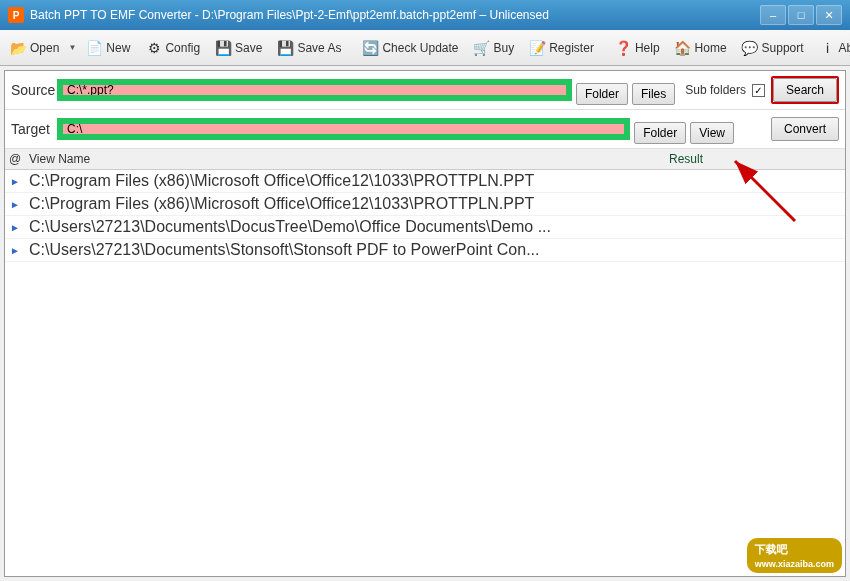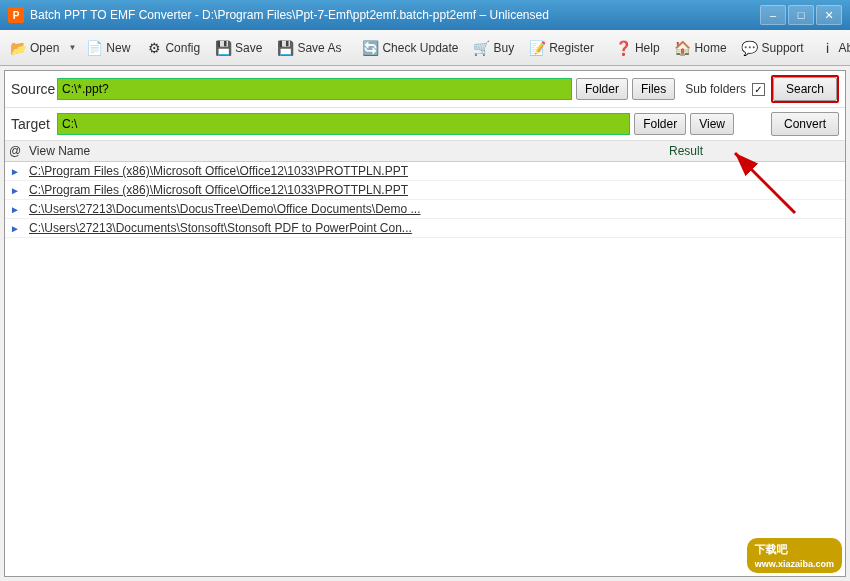--- a/index.html
+++ b/index.html
@@ -129,34 +129,35 @@
     }
     .path-label {
       font-size: 14px;
       color: #333;
       width: 42px;
       flex-shrink: 0;
     }
     .path-input {
       flex: 1;
       height: 22px;
-      border: 1px solid #22c55e;
+      border: 6px solid #22c55e;
       padding: 2px 4px;
       font-size: 12px;
-      background: #84cc16;
+      background: #fca5a5;
     }
     .path-btn {
       height: 22px;
       padding: 0 8px;
       border: 1px solid #999;
       background: linear-gradient(to bottom, #f5f5f5, #e0e0e0);
       cursor: pointer;
       font-size: 12px;
       border-radius: 2px;
       white-space: nowrap;
+      margin-top: 8px;
     }
     .subfolder-label {
       font-size: 12px;
       color: #333;
     }
     .action-btn {
       height: 24px;
       padding: 0 12px;
       border: 1px solid #999;
       background: linear-gradient(to bottom, #f5f5f5, #e0e0e0);
@@ -212,27 +213,26 @@
     }
     .file-row-arrow {
       width: 20px;
       text-align: center;
       color: #3366cc;
       font-size: 10px;
       flex-shrink: 0;
     }
     .file-row-name {
       flex: 1;
-      font-size: 12px;
+      font-size: 16px;
       color: #333;
       padding: 0 4px;
       overflow: hidden;
       text-overflow: ellipsis;
       white-space: nowrap;
-      text-decoration: underline;
     }
     .file-row-result {
       width: 180px;
       font-size: 12px;
       color: #333;
       padding: 0 4px;
       flex-shrink: 0;
     }
 
     
@@ -273,21 +273,21 @@
     }
   </style>
 </head>
 <body>
 
 <div class="title-bar">
   <div class="title-bar-left">
     <div class="title-icon">
       <span>P</span>
     </div>
-    <span>Batch PPT TO EMF Converter - D:\Program Files\Ppt-7-Emf\ppt2emf.batch-ppt2emf – Unlicensed</span>
+    <span>Batch PPT TO EMF Converter - D:\Program Files\Ppt-2-Emf\ppt2emf.batch-ppt2emf – Unlicensed</span>
   </div>
   <div class="title-bar-controls">
     <div class="title-btn">–</div>
     <div class="title-btn">□</div>
     <div class="title-btn close">✕</div>
   </div>
 </div>
 
 <div class="toolbar">
 

